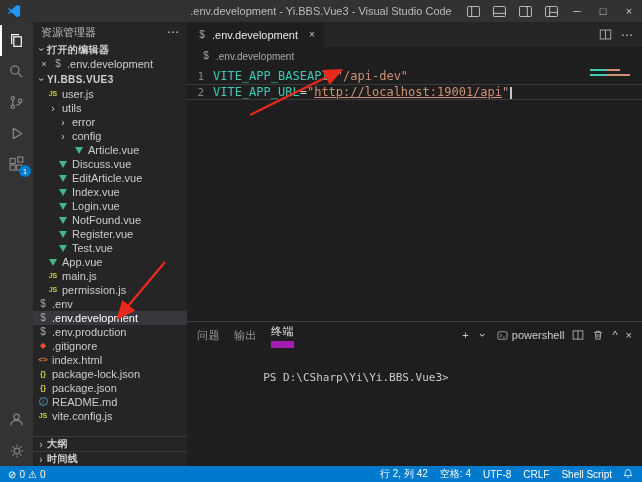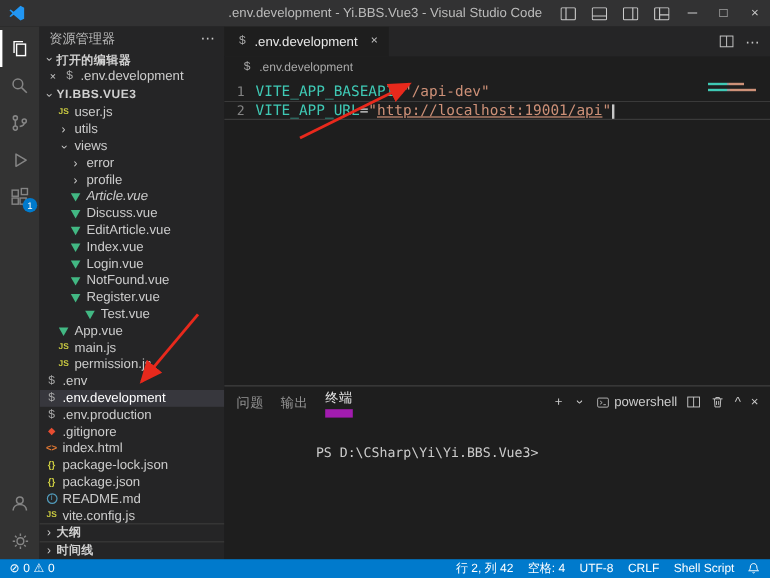--- a/index.html
+++ b/index.html
@@ -216,33 +216,29 @@
       </div>
       <div class="tree">
           <div class="tree-row" style="padding-left: 14px;">
             <span class="fi fi-js">JS</span>
             <span class="tree-label">user.js</span>
           </div>
           <div class="tree-row" style="padding-left: 14px;">
             <span class="chev">›</span>
             <span class="tree-label">utils</span>
           </div>
-          <div class="tree-row" style="padding-left: 14px;">
-            <span class="chev down">›</span>
-            <span class="tree-label">views</span>
-          </div>
           <div class="tree-row" style="padding-left: 24px;">
             <span class="chev">›</span>
             <span class="tree-label">error</span>
           </div>
           <div class="tree-row" style="padding-left: 24px;">
             <span class="chev">›</span>
-            <span class="tree-label">profile</span>
-          </div>
-          <div class="tree-row" style="padding-left: 24px; font-style: italic;">
+            <span class="tree-label">config</span>
+          </div>
+          <div class="tree-row" style="padding-left: 40px;">
             <span class="fi tri"></span>
             <span class="tree-label">Article.vue</span>
           </div>
           <div class="tree-row" style="padding-left: 24px;">
             <span class="fi tri"></span>
             <span class="tree-label">Discuss.vue</span>
           </div>
           <div class="tree-row" style="padding-left: 24px;">
             <span class="fi tri"></span>
             <span class="tree-label">EditArticle.vue</span>
@@ -256,21 +252,21 @@
             <span class="tree-label">Login.vue</span>
           </div>
           <div class="tree-row" style="padding-left: 24px;">
             <span class="fi tri"></span>
             <span class="tree-label">NotFound.vue</span>
           </div>
           <div class="tree-row" style="padding-left: 24px;">
             <span class="fi tri"></span>
             <span class="tree-label">Register.vue</span>
           </div>
-          <div class="tree-row" style="padding-left: 24px; margin-left: 12px;">
+          <div class="tree-row" style="padding-left: 24px;">
             <span class="fi tri"></span>
             <span class="tree-label">Test.vue</span>
           </div>
           <div class="tree-row" style="padding-left: 14px;">
             <span class="fi tri"></span>
             <span class="tree-label">App.vue</span>
           </div>
           <div class="tree-row" style="padding-left: 14px;">
             <span class="fi fi-js">JS</span>
             <span class="tree-label">main.js</span>

